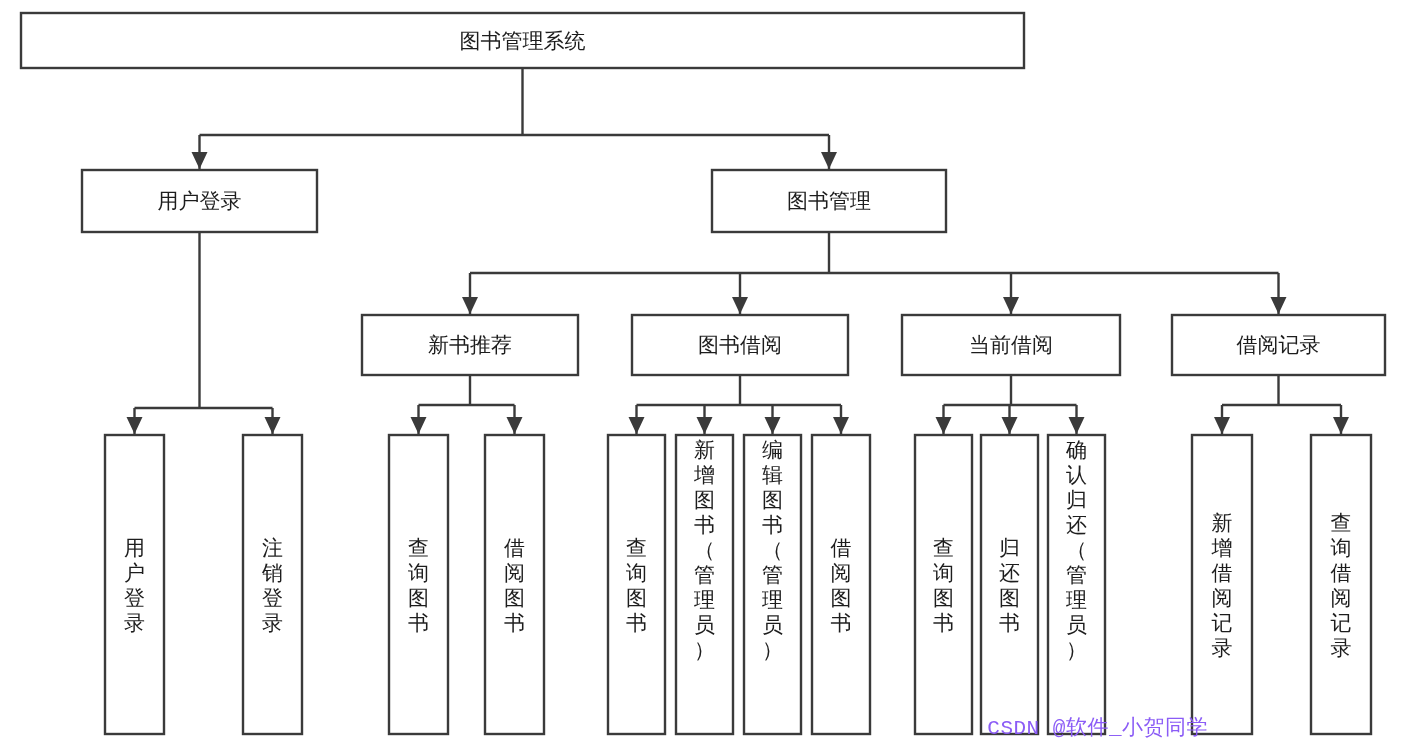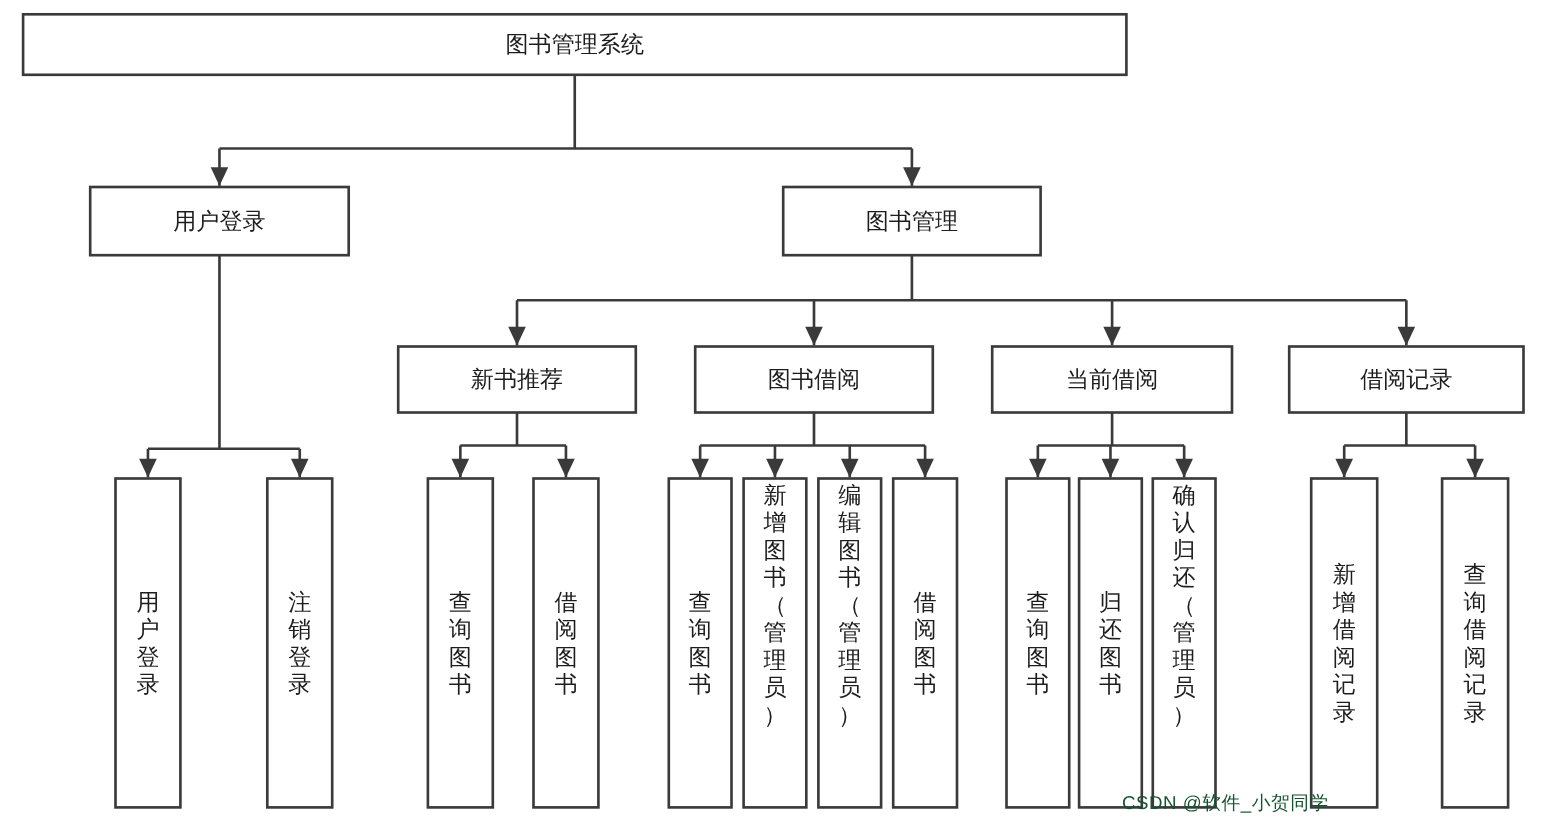--- a/index.html
+++ b/index.html
@@ -50,23 +50,23 @@
     fill: none;
   }
   .arrow-head {
     fill: #3a3a3a;
     stroke: none;
   }
   .watermark {
     position: absolute;
     right: 12px;
     bottom: 6px;
-    font-family: Liberation Sans, sans-serif;
-    font-size: 17px;
-    color: #14532d;
+    font-family: Liberation Mono, monospace;
+    font-size: 21px;
+    color: #8b5cf6;
     letter-spacing: 0.5px;
     white-space: nowrap;
     user-select: none;
   }
 </style>
 </head>
 <body>
 
 <div id="diagram-root">
   <svg class="flow" viewBox="0 0 1405 747">

